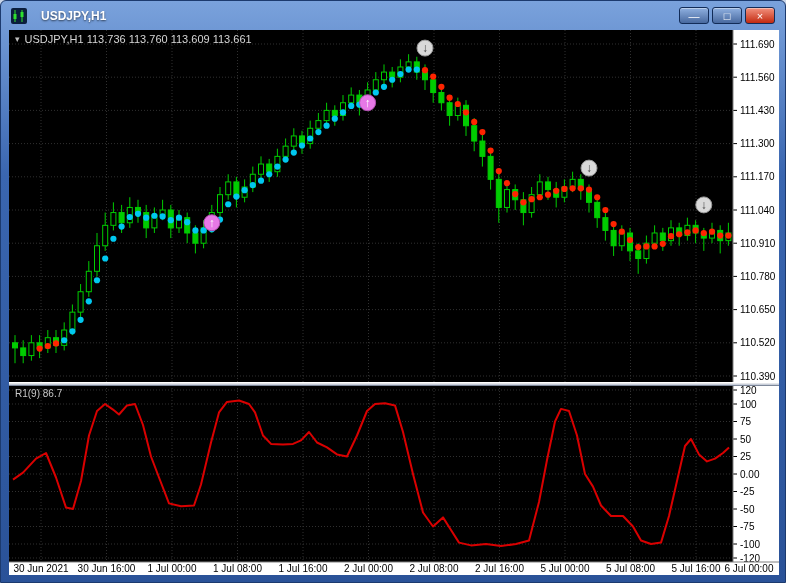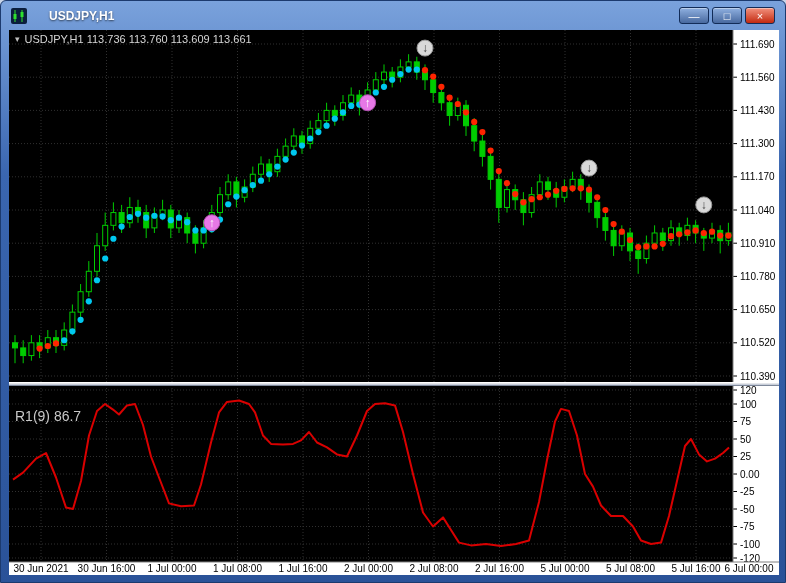--- a/index.html
+++ b/index.html
@@ -2,37 +2,37 @@
 <html><head>
 <meta charset="utf-8">
 <style>
   html,body{margin:0;padding:0;background:#c8d4e8;overflow:hidden;font-family:"Liberation Sans",sans-serif;}
   .window{
     width:786px;height:583px;box-sizing:border-box;
     background:linear-gradient(#7aa2dc,#3a66b0 30%,#2a5298);
     border:1px solid #1c3a6e;border-radius:6px 6px 0 0;
     padding:0 8px 8px 8px;position:relative;
   }
-  .titlebar{height:29px;display:flex;align-items:center;gap:22px;padding:0 2px;}
+  .titlebar{height:29px;display:flex;align-items:center;gap:14px;padding:0 2px;}
   .titlebar .title{color:#fff;font-size:12px;font-weight:bold;text-shadow:0 1px 2px rgba(0,0,0,.6);}
   .app-icon{width:16px;height:16px;display:inline-block;}
   .win-buttons{margin-left:auto;display:flex;gap:3px;}
   .win-btn{
     width:30px;height:17px;border:1px solid #122c58;border-radius:3px;
     background:linear-gradient(#8fb0e0,#48699f);color:#fff;font-size:11px;line-height:14px;
     display:flex;align-items:center;justify-content:center;padding:0;cursor:pointer;
     box-shadow:inset 0 1px 0 rgba(255,255,255,.4);
   }
   .win-btn.close{background:linear-gradient(#f2917e,#c32a10);}
   .client{width:770px;height:545px;background:#fff;position:relative;overflow:hidden;}
   #chart-svg{position:absolute;left:0;top:0;}
   #chart-svg text{font-family:"Liberation Sans",sans-serif;}
   .ohlc-label{position:absolute;left:6px;top:3px;color:#d6d6d6;font-size:11px;display:flex;gap:5px;align-items:center;pointer-events:none;}
   .ohlc-label .shift{color:#bdbdbd;font-size:9px;}
-  .ind-label{position:absolute;left:6px;top:378px;color:#c8c8c8;font-size:14px;pointer-events:none;}
+  .ind-label{position:absolute;left:6px;top:358px;color:#c8c8c8;font-size:10px;pointer-events:none;}
   .splitter{
     position:absolute;left:0;top:352px;width:770px;height:4px;cursor:ns-resize;
     background:linear-gradient(#f2f2f2,#b9c2d2);border-top:1px solid #fff;border-bottom:1px solid #7d8799;box-sizing:border-box;
   }
 </style>
 </head>
 <body>
 
 <div class="window">
   <div class="titlebar">

